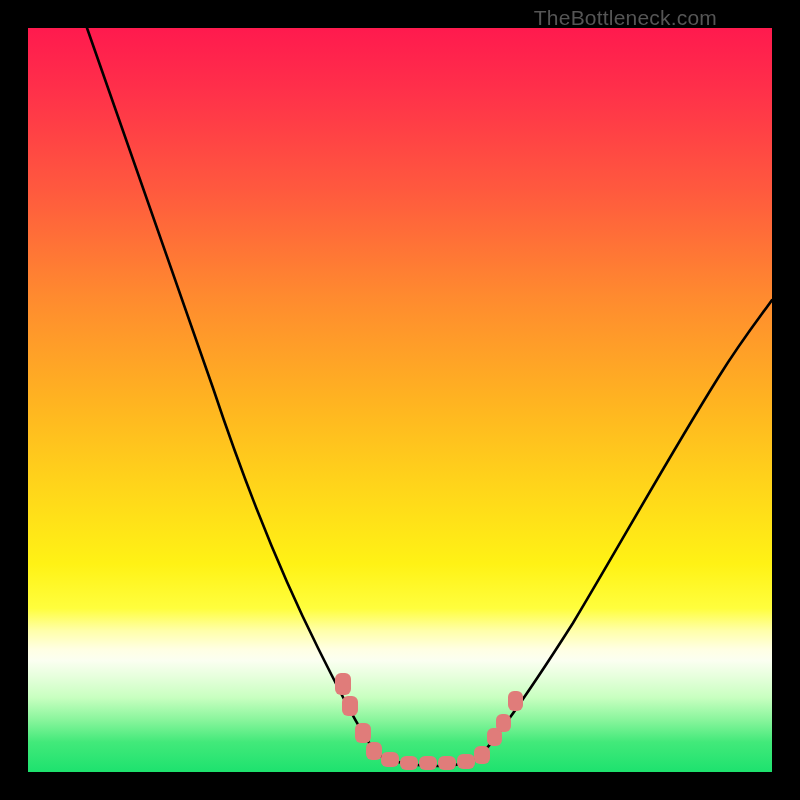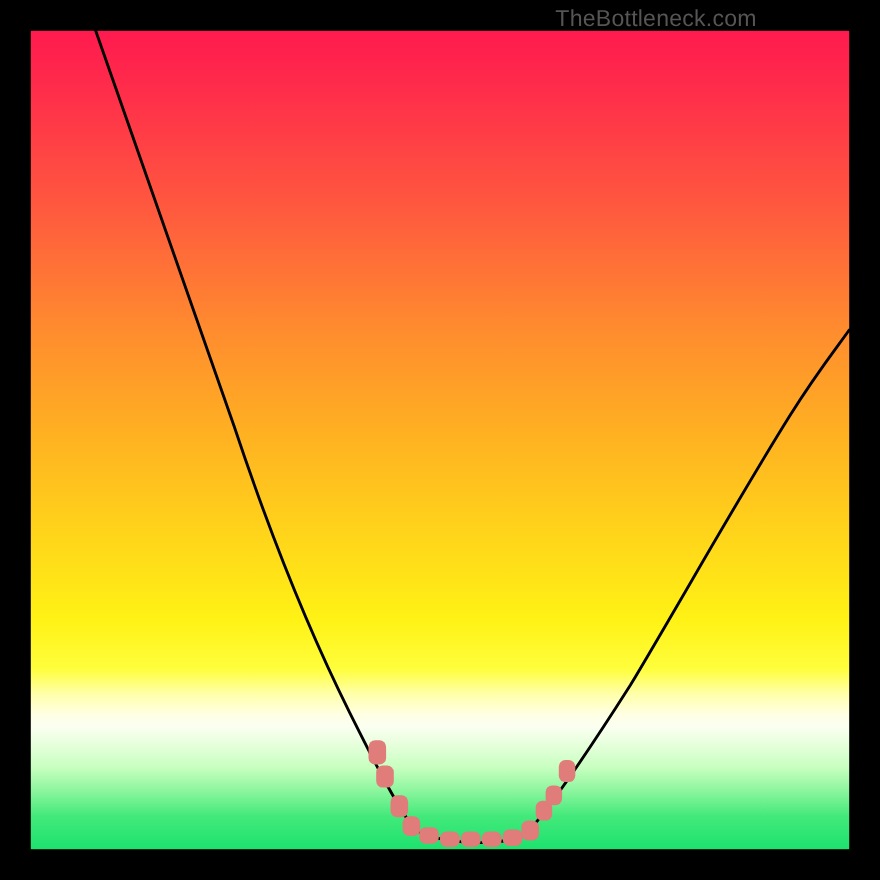--- a/index.html
+++ b/index.html
@@ -9,20 +9,21 @@
     height: 800px;
     background: #000;
     overflow: hidden;
     font-family: Arial, Helvetica, sans-serif;
   }
   .frame {
     position: relative;
     width: 700px;
     height: 800px;
     background: #000;
+    padding-left: 29px;
   }
   .plot-area {
     position: absolute;
     left: 28px;
     top: 28px;
     width: 744px;
     height: 744px;
     
     background:
       linear-gradient(to bottom,

